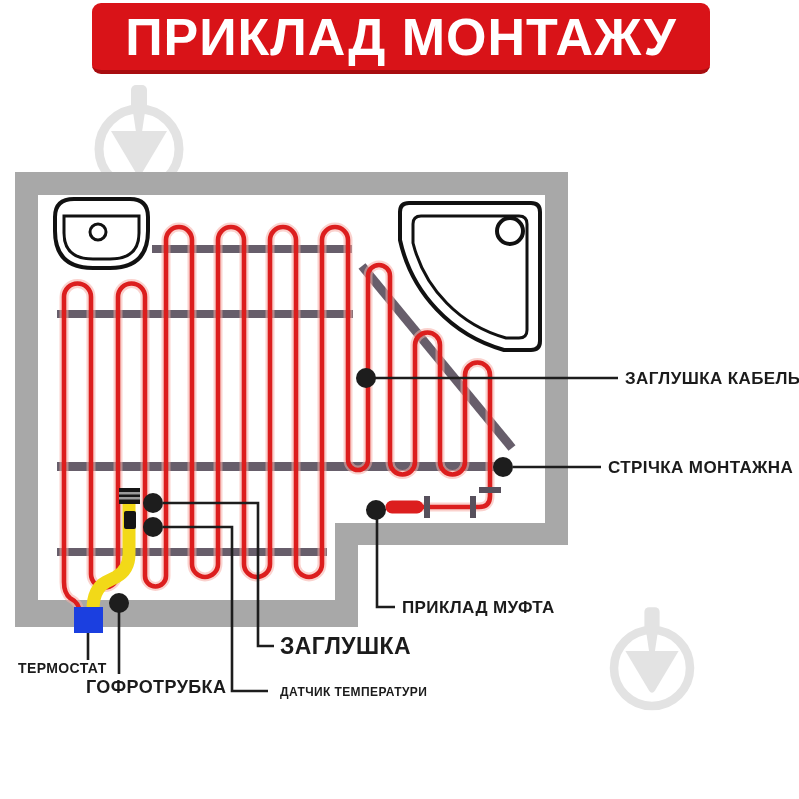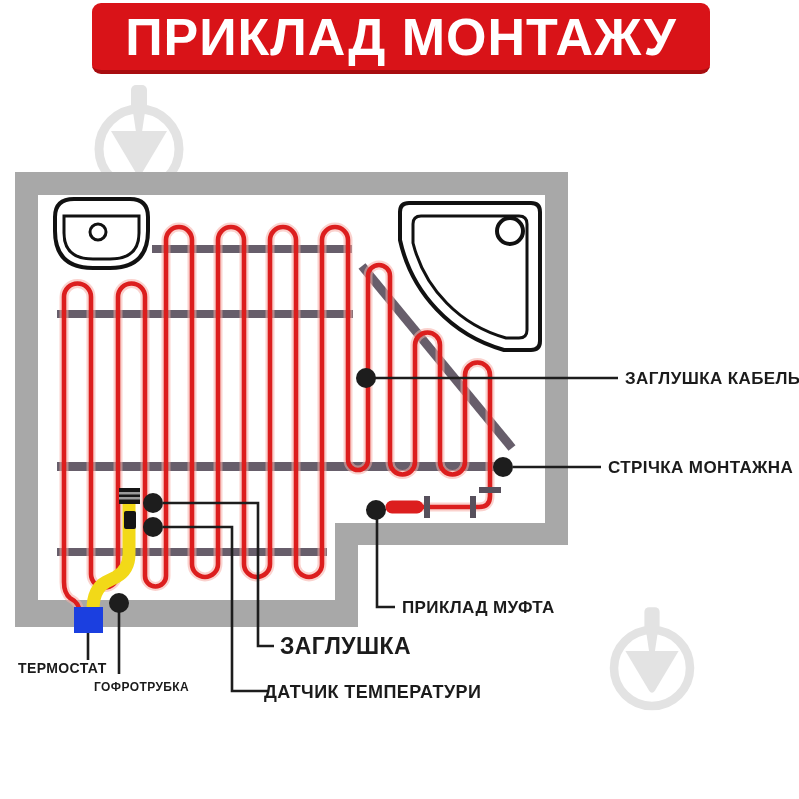--- a/index.html
+++ b/index.html
@@ -21,22 +21,22 @@
           box-sizing:border-box;}
   .banner-title{color:var(--text-white);font-weight:bold;font-size:52px;
           letter-spacing:1px;white-space:nowrap;line-height:1;}
 
   .lbl{position:absolute;transform:translateY(-50%);color:var(--label-black);
        font-weight:bold;white-space:nowrap;letter-spacing:0.4px;line-height:1;}
   .lbl-heating{left:625px;top:378px;font-size:17px;}
   .lbl-tape{left:608px;top:467px;font-size:17px;}
   .lbl-coupling{left:402px;top:607px;font-size:17px;}
   .lbl-plug{left:280px;top:646px;font-size:23px;}
-  .lbl-sensor{left:264px;top:692px;font-size:18px;}
-  .lbl-conduit{left:94px;top:687px;font-size:12px;}
+  .lbl-sensor{left:280px;top:692px;font-size:12px;}
+  .lbl-conduit{left:86px;top:687px;font-size:18px;}
   .lbl-thermostat{left:18px;top:668px;font-size:14px;}
 
   .wall{fill:var(--wall-gray);}
   .floor{fill:var(--floor-white);}
   .tape{fill:var(--tape-purple);}
   .tape-line{stroke:var(--tape-purple);fill:none;}
   .cable{stroke:var(--cable-red);fill:none;}
   .cable-halo{stroke:var(--cable-halo);fill:none;opacity:.55;}
   .clip{fill:var(--clip-dark);}
   .fixture{stroke:var(--fixture-outline);fill:none;}

